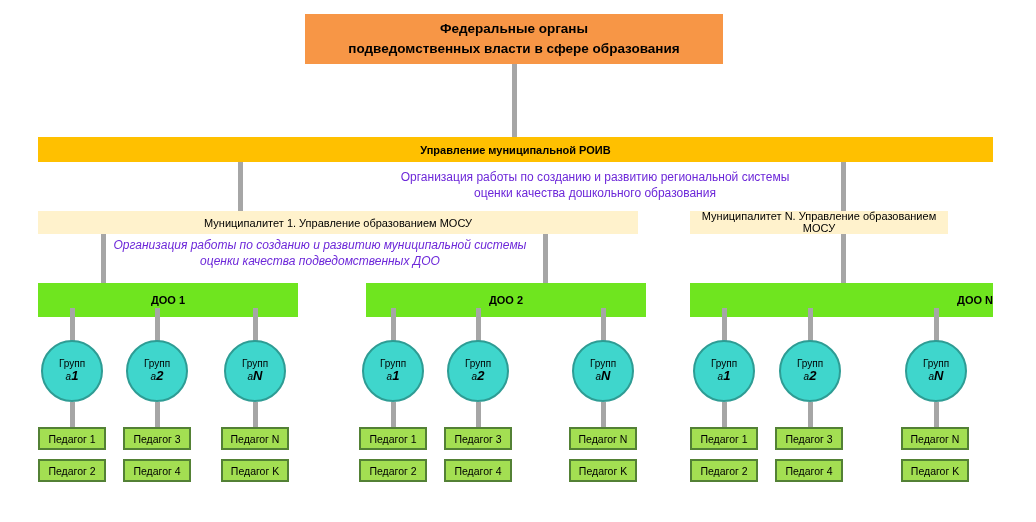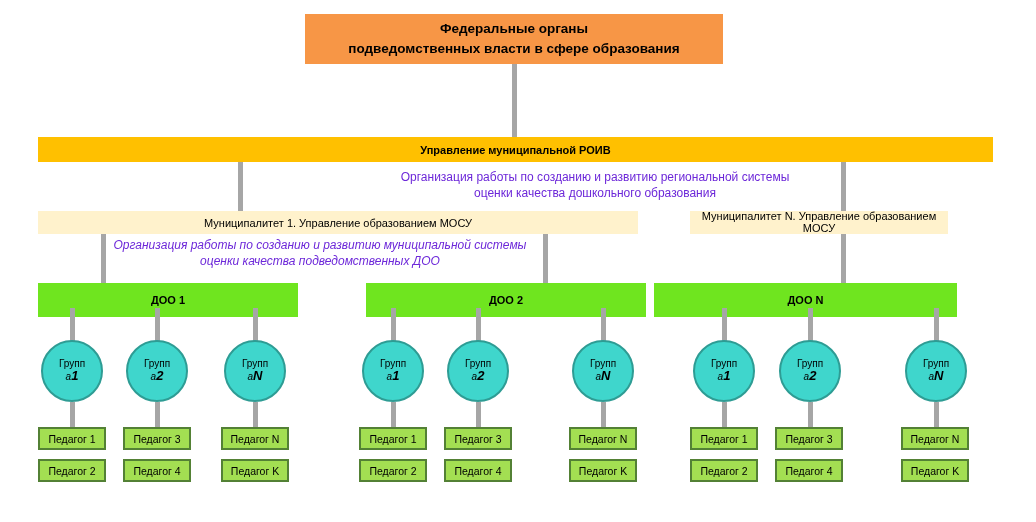--- a/index.html
+++ b/index.html
@@ -34,21 +34,21 @@
   }
   .note-regional { left:305px; top:169px; width:580px; }
   .note-municipal { left:110px; top:237px; width:420px;font-style:italic; }
   .doo {
     top:283px; height:34px;
     background:#6FE51F;
     font-size:11px; font-weight:600;
   }
   .doo1 { left:38px; width:260px; }
   .doo2 { left:358px; width:280px;margin-left:8px; }
-  .dooN { left:654px; width:303px; }
+  .dooN { left:690px; width:303px;justify-content:flex-end; }
   .circle {
     top:340px; width:62px; height:62px;
     background:#3FD6CC; border:2px solid #2E9C94; border-radius:50%;
     display:flex; flex-direction:column; align-items:center; justify-content:center;
     text-align:center; line-height:1.15;
   }
   .c-top { font-size:10px; display:block; }
   .c-bottom { font-size:10px; display:block;font-style:italic; }
   .c-bottom b { font-size:13px; font-weight:bold; }
   .teacher {

